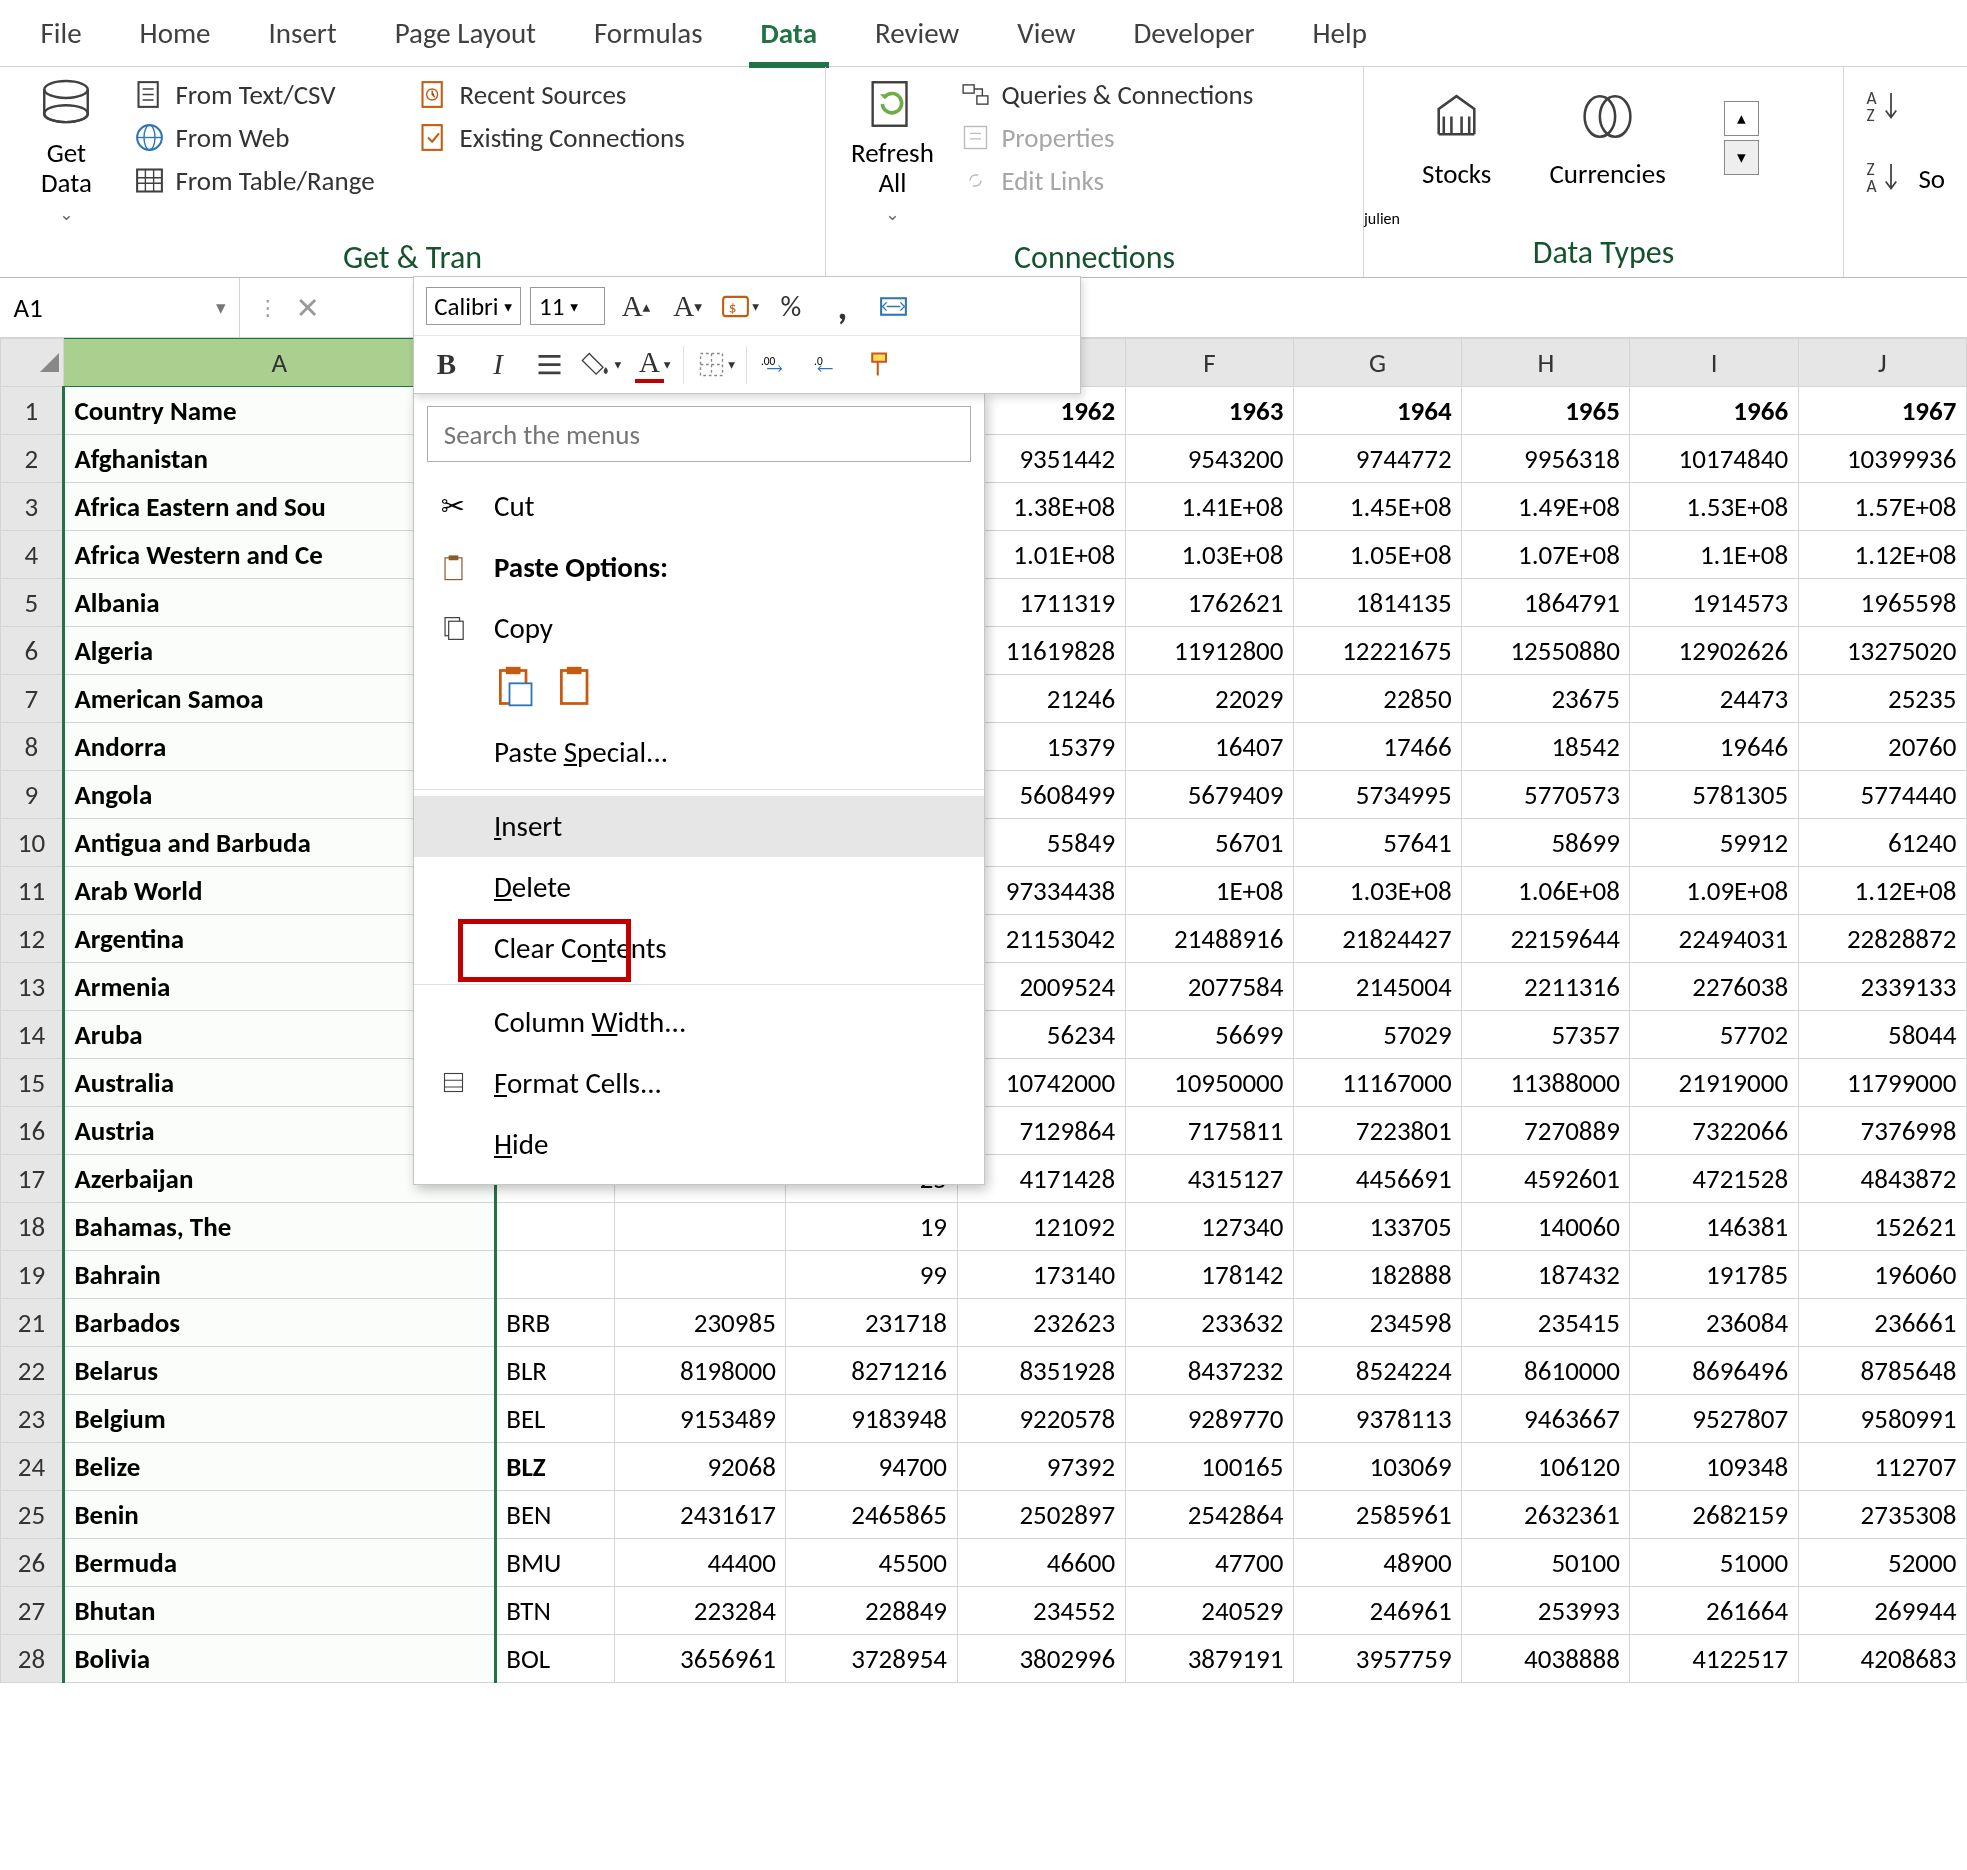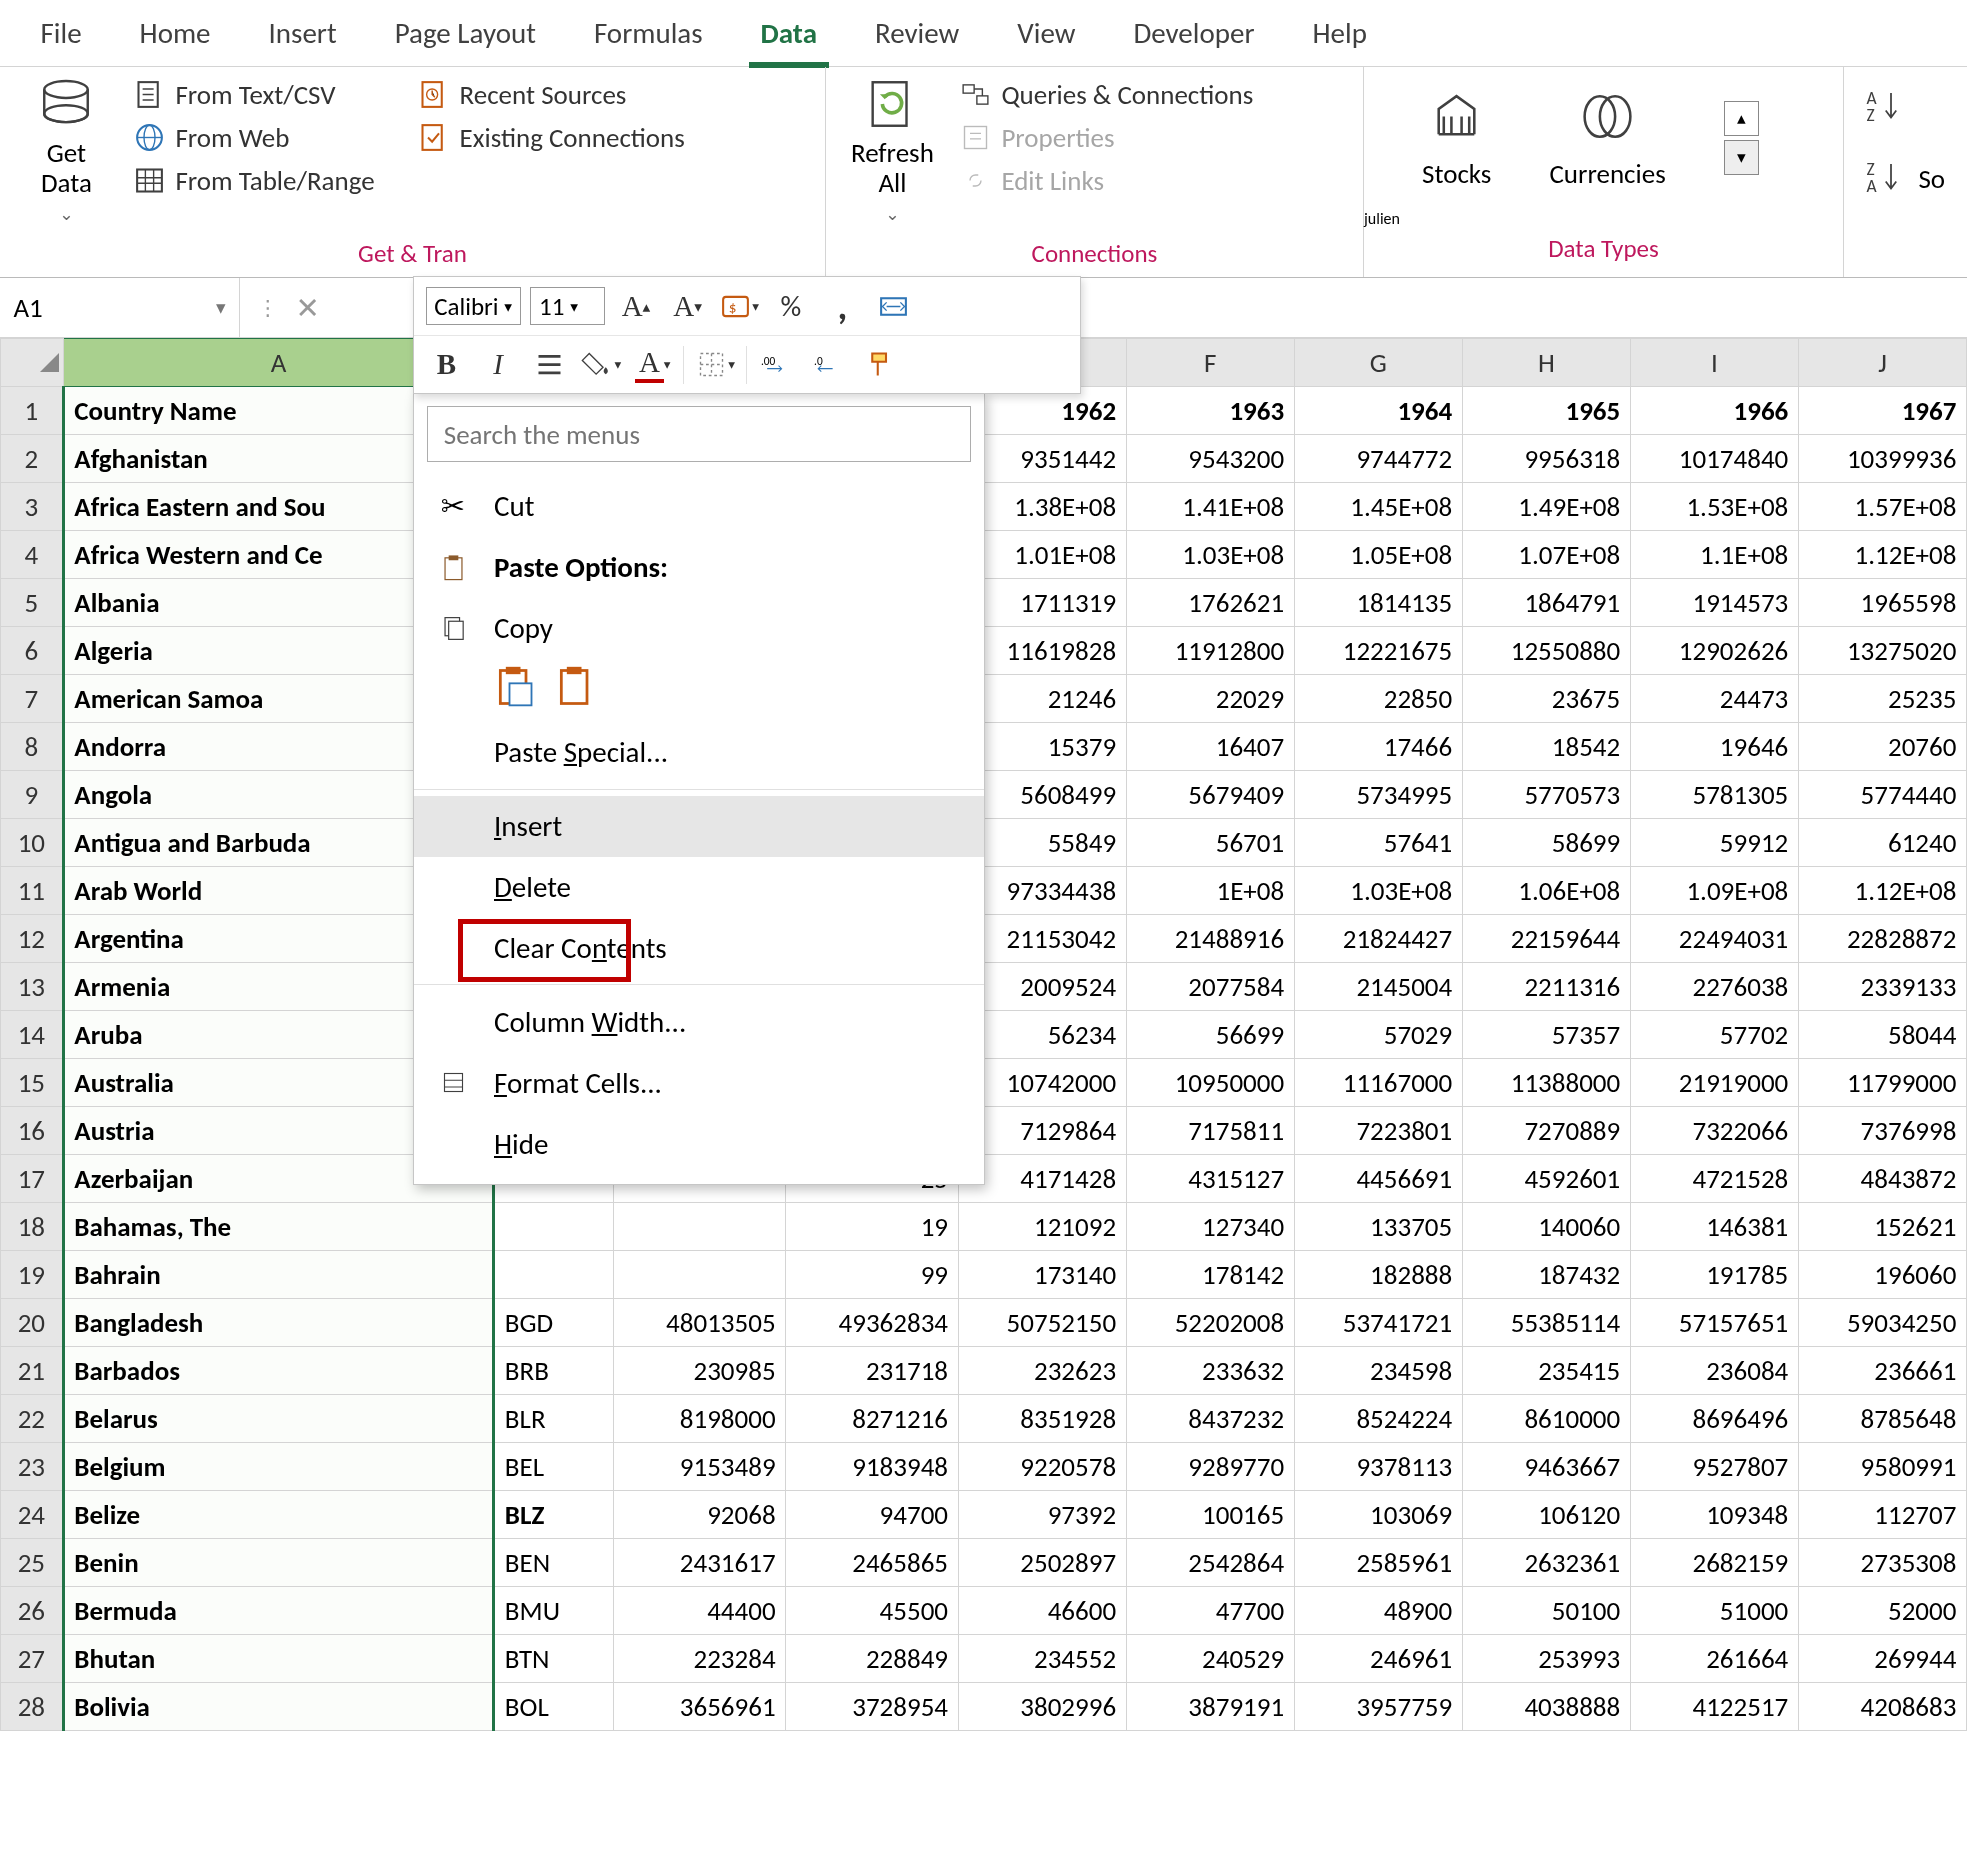--- a/index.html
+++ b/index.html
@@ -7,21 +7,21 @@
 .app { width:1967px; height:1870px; zoom:1; }
 
 .ribbon-tabs { display:flex; align-items:center; height:67px; border-bottom:1px solid #d4d4d4; padding:0 11.5px; gap:0; }
 .ribbon-tab { padding:0 29px; height:67px; display:flex; align-items:center; font-size:29px; color:#404040; cursor:pointer; position:relative; }
 .ribbon-tab.active { font-weight:600; color:#217346; }
 .ribbon-tab.active::after { content:""; position:absolute; bottom:-1px; left:17.3px; right:17.3px; height:5.8px; background:#217346; }
 
 .ribbon { display:flex; height:211px; border-bottom:1.9px solid #bababa; position:relative; }
 .ribbon-group { display:flex; flex-direction:column; height:100%; border-right:1px solid #d4d4d4; }
 .ribbon-group-body { flex:1; display:flex; padding:7.7px 13.4px; gap:13.4px; }
-.ribbon-group-label { text-align:center; font-size:25px; color:#be185d; padding:5.8px 0 13.4px; }
+.ribbon-group-label { text-align:center; font-size:32px; color:#14532d; padding:5.8px 0 13.4px; }
 .big-button { display:flex; flex-direction:column; align-items:center; justify-content:flex-end; gap:5.8px; width:106px; }
 .big-button svg { width:58px; height:58px; }
 .big-button-label { font-size:27px; text-align:center; line-height:1.1; }
 .stack-buttons { display:flex; flex-direction:column; gap:9.6px; justify-content:flex-start; padding-top:3.8px; }
 .stack-btn { display:flex; align-items:center; gap:9.6px; font-size:27px; color:#333; white-space:nowrap; }
 .stack-btn svg { width:33px; height:33px; flex-shrink:0; }
 .stack-btn.disabled { color:#a6a6a6; }
 .data-types { display:flex; gap:58px; padding:19px 58px; align-items:center; }
 .data-type { display:flex; flex-direction:column; align-items:center; gap:9.6px; }
 .data-type svg { width:61px; height:61px; }
@@ -500,33 +500,20 @@
             <td class="num" style=""></td>
             <td class="num" style="">99</td>
             <td class="num" style="">173140</td>
             <td class="num" style="">178142</td>
             <td class="num" style="">182888</td>
             <td class="num" style="">187432</td>
             <td class="num" style="">191785</td>
             <td class="num" style="">196060</td>
           </tr>
           <tr>
-            <th>20</th>
-            <td class="txt selA colA">Bangladesh</td>
-            <td class="txt" style="font-weight:400">BGD</td>
-            <td class="num" style="">48013505</td>
-            <td class="num" style="">49362834</td>
-            <td class="num" style="">50752150</td>
-            <td class="num" style="">52202008</td>
-            <td class="num" style="">53741721</td>
-            <td class="num" style="">55385114</td>
-            <td class="num" style="">57157651</td>
-            <td class="num" style="">59034250</td>
-          </tr>
-          <tr>
             <th>21</th>
             <td class="txt selA colA">Barbados</td>
             <td class="txt" style="font-weight:400">BRB</td>
             <td class="num" style="">230985</td>
             <td class="num" style="">231718</td>
             <td class="num" style="">232623</td>
             <td class="num" style="">233632</td>
             <td class="num" style="">234598</td>
             <td class="num" style="">235415</td>
             <td class="num" style="">236084</td>

